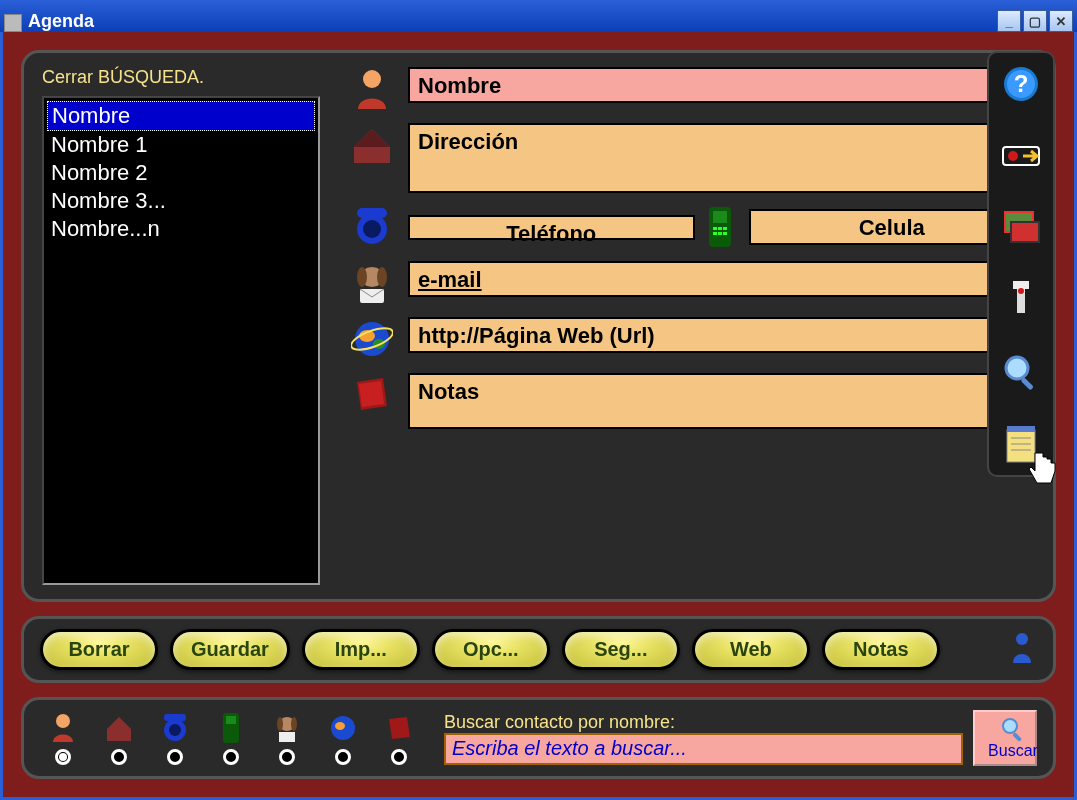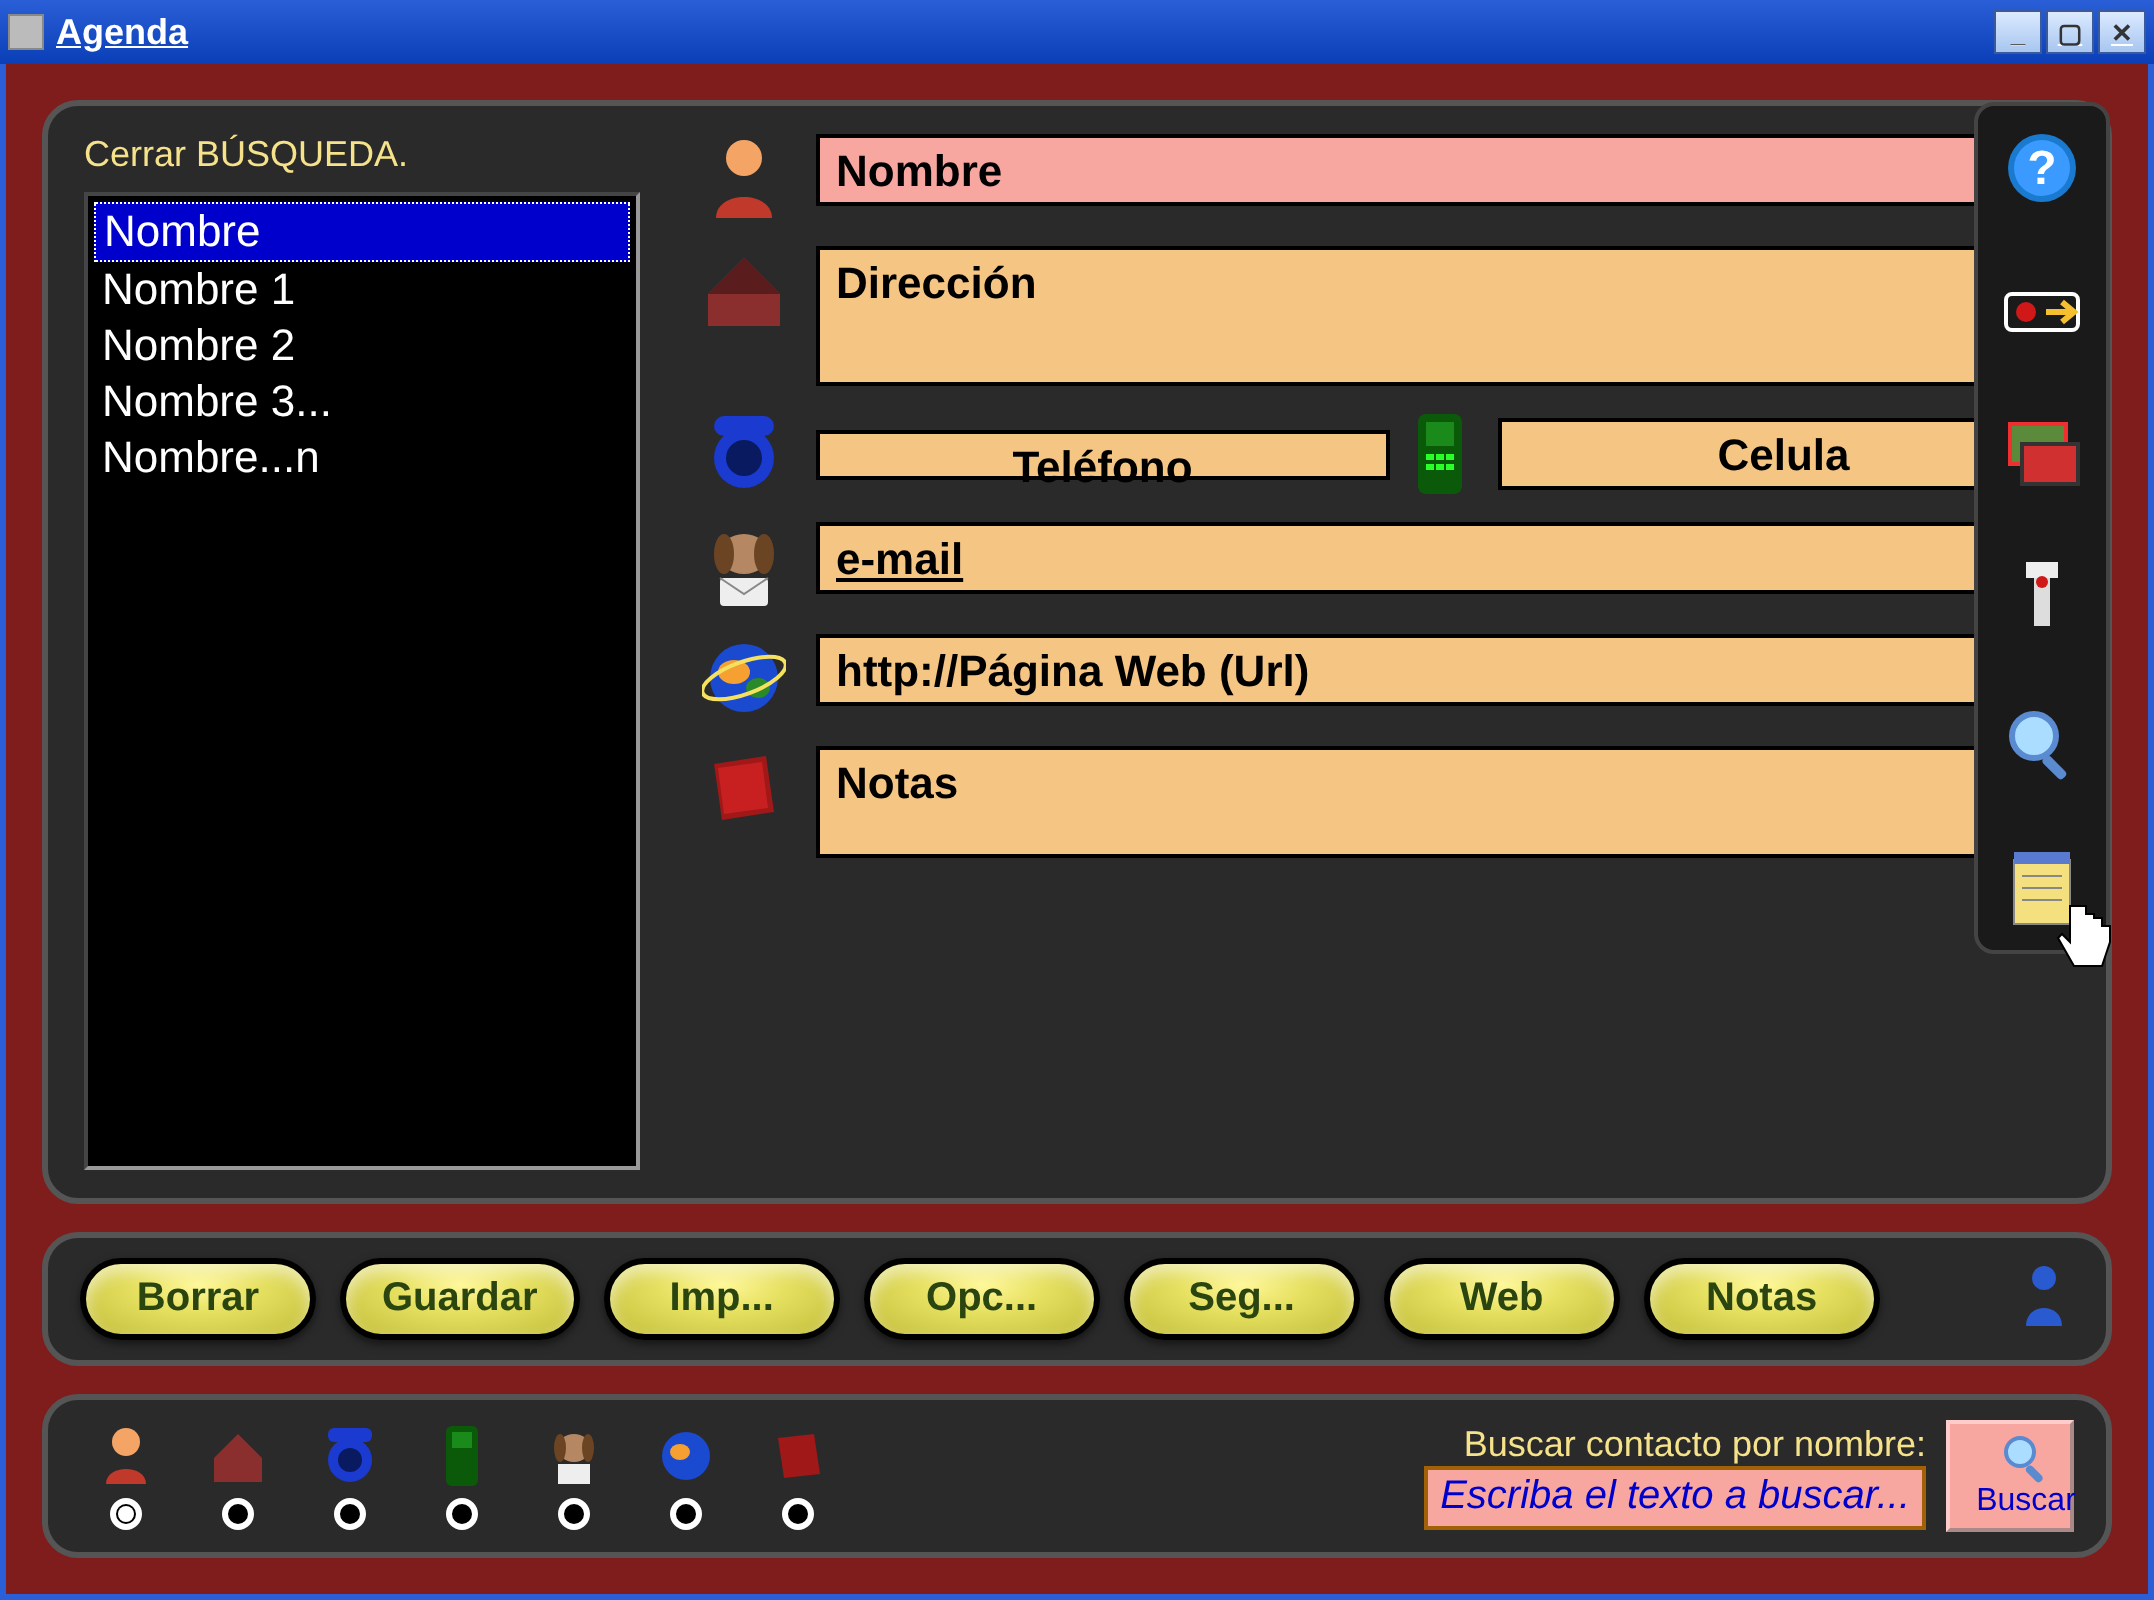--- a/index.html
+++ b/index.html
@@ -13,25 +13,24 @@
 .window {
   width: 1077px;
   height: 800px;
   display: flex;
   flex-direction: column;
 }
 .titlebar {
   height: 32px;
   background: linear-gradient(to bottom, #2a5fd8 0%, #1a4fc8 50%, #0a3fb8 100%);
   display: flex;
-  align-items: center;
+  align-items: flex-end;
   padding: 0 4px;
   color: white;
   font-weight: bold;
-  text-decoration: underline;
 }
 .titlebar-icon {
   width: 18px; height: 18px;
   background: #bbb;
   margin-right: 6px;
   border: 1px solid #888;
 }
 .titlebar-title { flex: 1; font-size: 18px; }
 .titlebar-controls { display: flex; gap: 2px; }
 .titlebar-btn {
@@ -196,21 +195,21 @@
 .radio {
   width: 16px; height: 16px; border-radius: 50%;
   background: #000; border: 3px solid #fff;
   margin-top: 4px;
 }
 .radio.checked::after {
   content: ''; display: block; width: 8px; height: 8px; border-radius: 50%;
   background: #fff; margin: 1px auto;
 }
 .search-right {
-  flex: 1; display: flex; flex-direction: column; gap: 0; margin-left: 12px; align-items: flex-end;
+  flex: 1; display: flex; flex-direction: column; gap: 0; margin-left: 12px;
 }
 .search-label { color: #f5e28a; font-size: 18px; }
 .search-input {
   background: #f8a6a0;
   border: 2px solid #a16207;
   height: 32px;
   color: #0000cc;
   font-size: 20px;
   font-style: italic;
   padding: 2px 6px;

